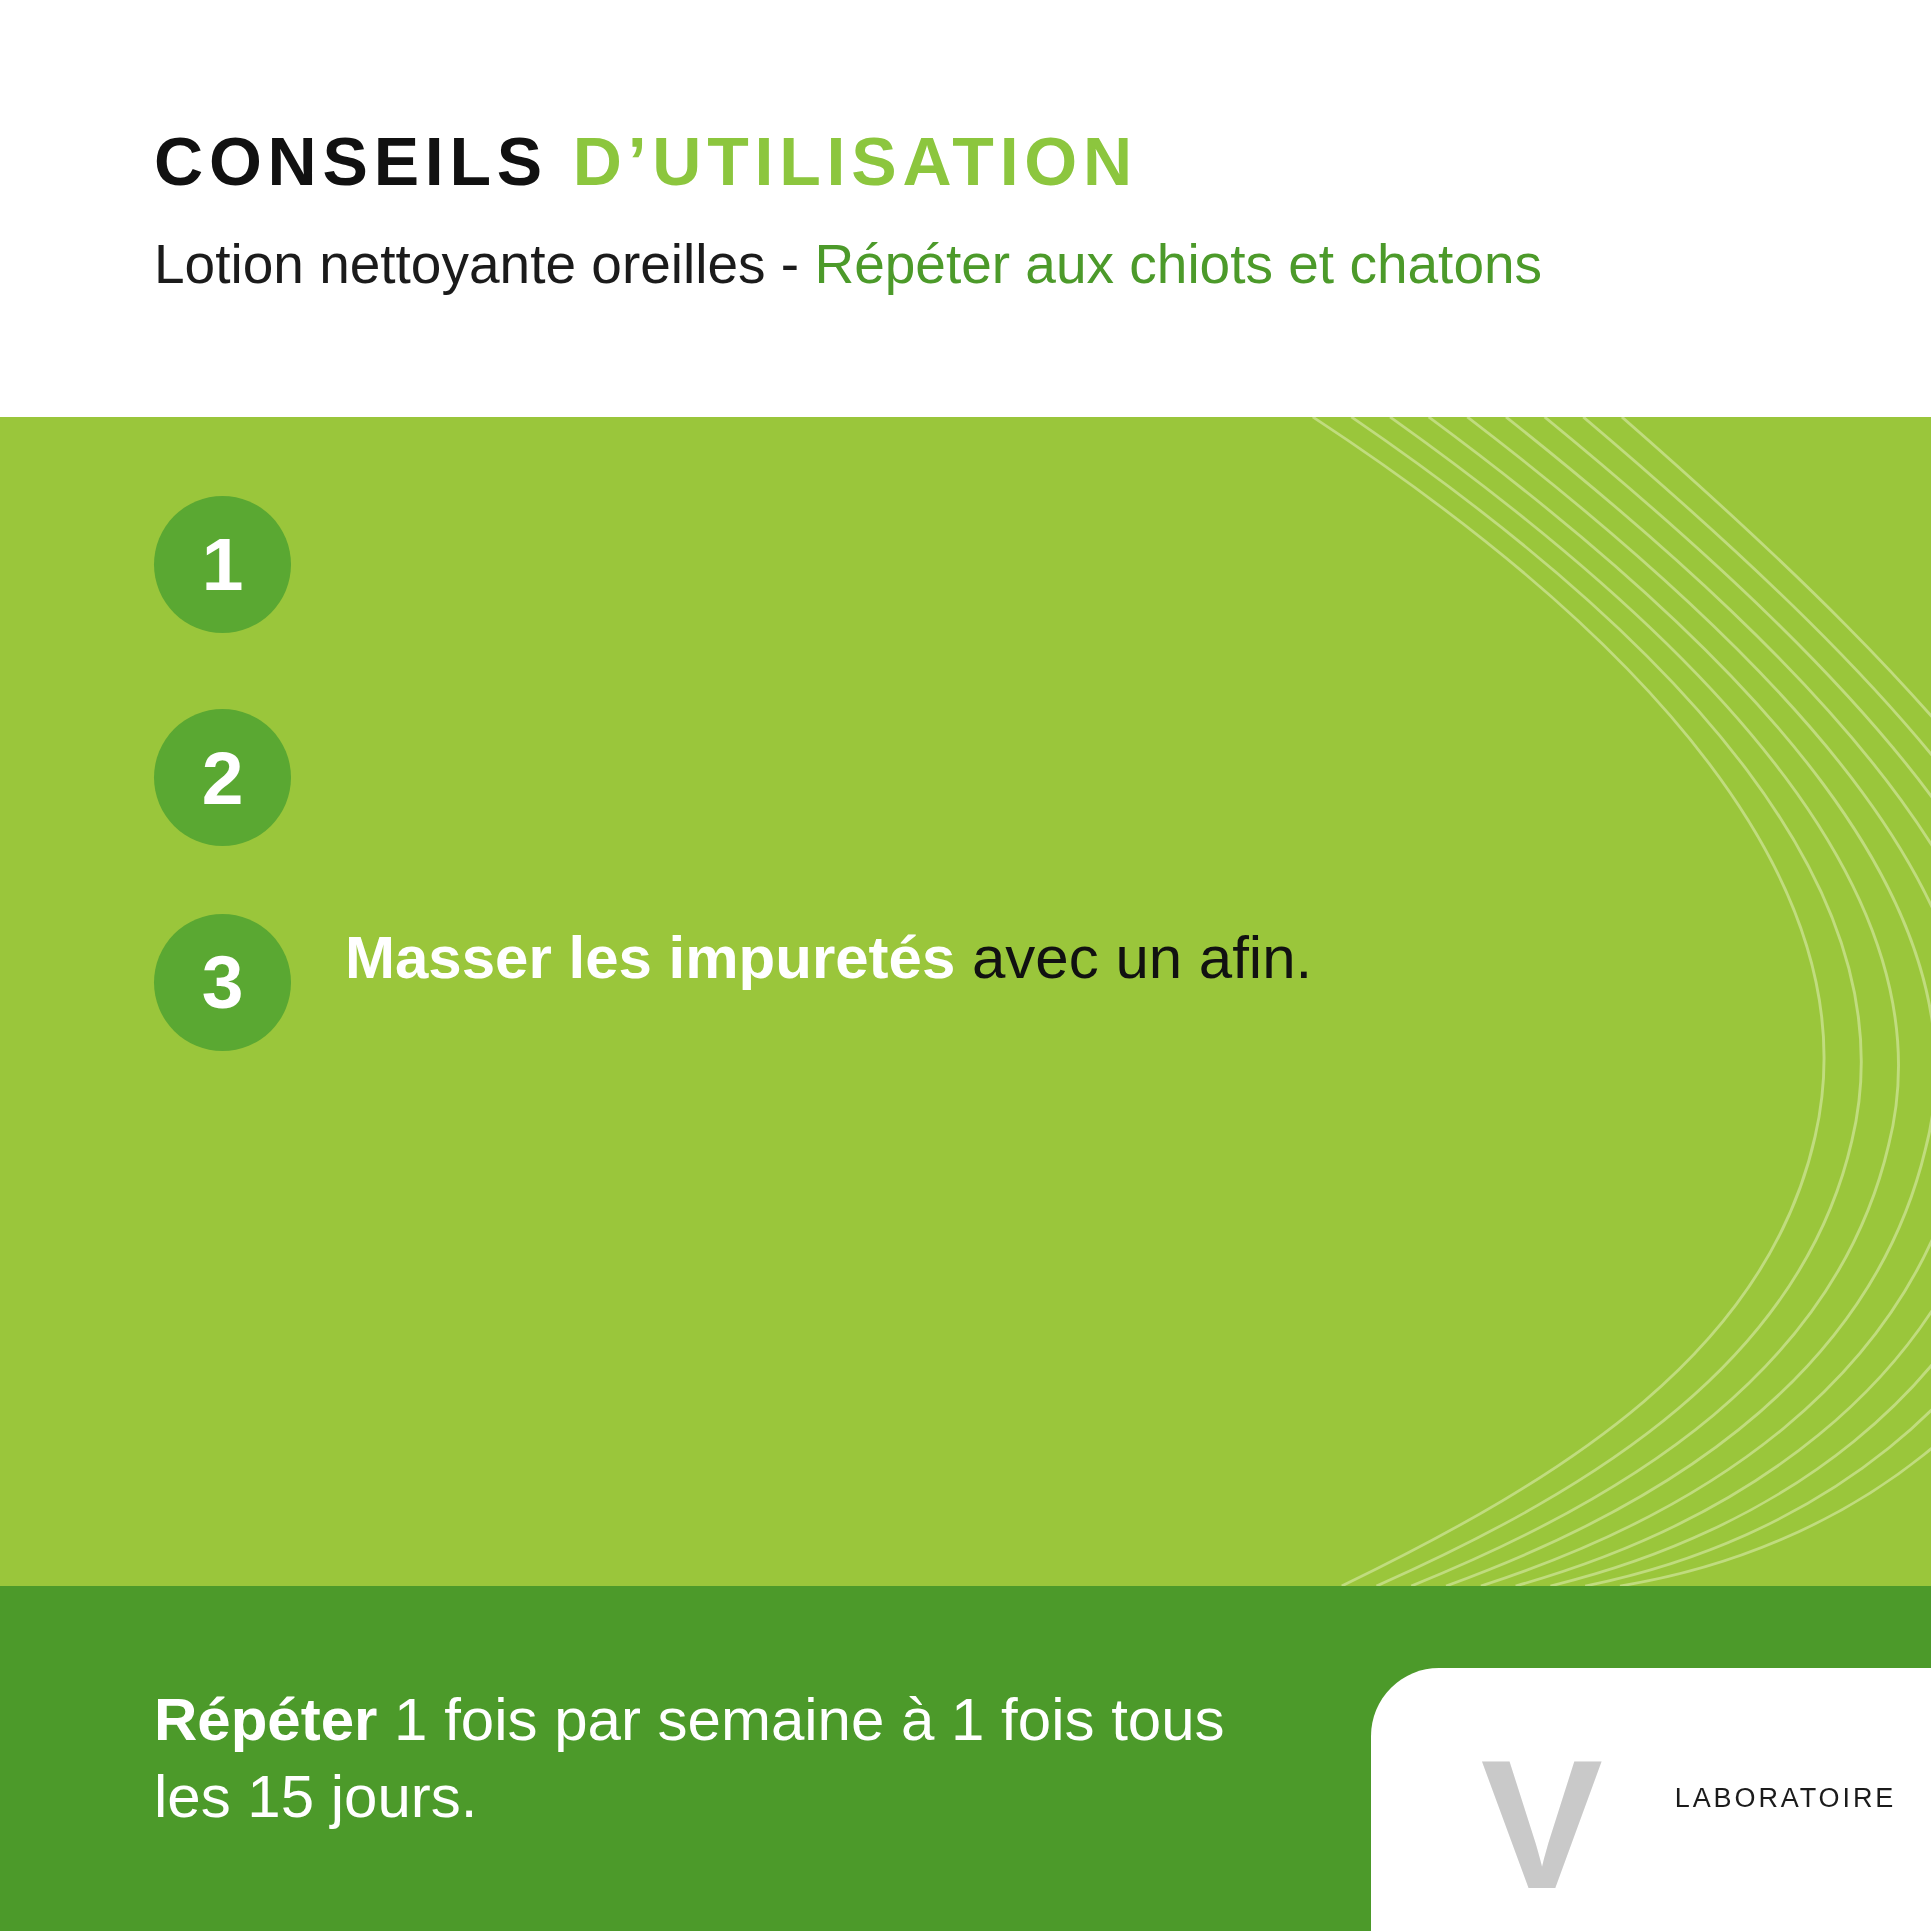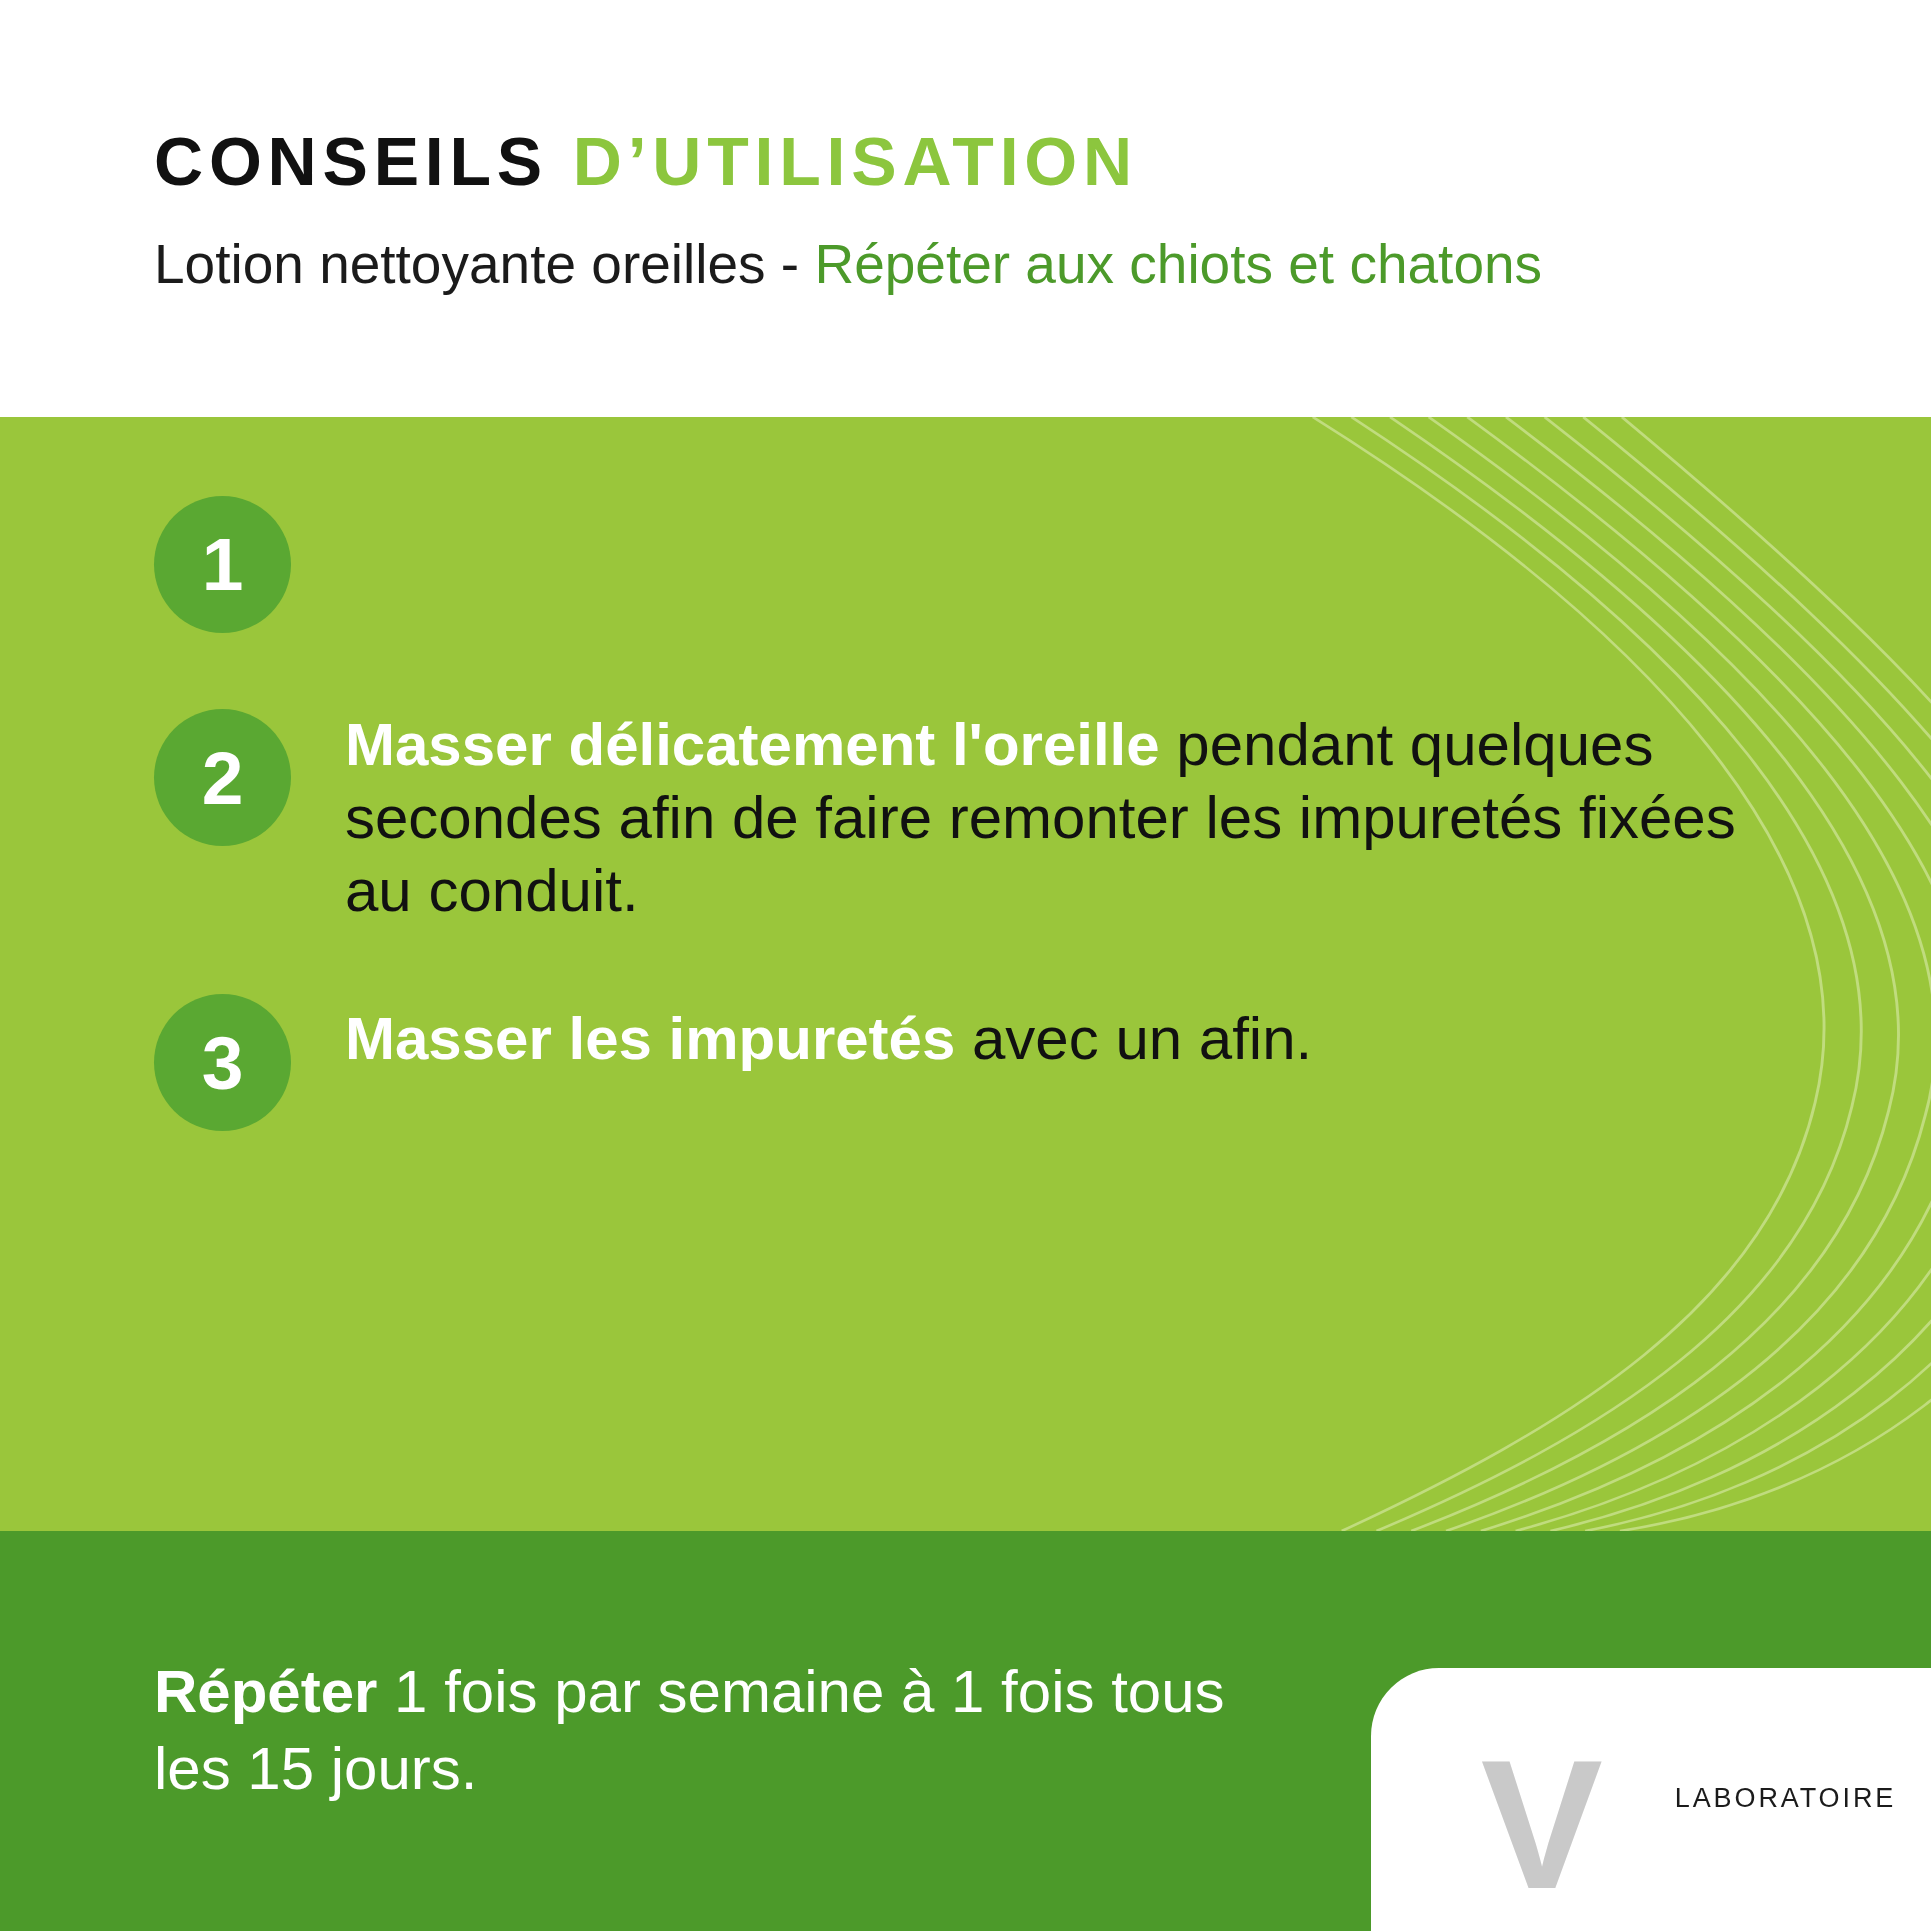--- a/index.html
+++ b/index.html
@@ -105,21 +105,21 @@
   .step-text .rest {
     color: #111111;
   }
   .step-2 .badge { margin-top: 1.9px; }
   .step-3 .badge { margin-top: -7.7px; }
 
   
   .footer {
     position: relative;
     background: #4c9a2a;
-    height: 400px;
+    height: 345px;
     flex: 0 0 auto;
     display: flex;
     align-items: center;
   }
   .footer-text {
     padding-left: 154px;
     color: #ffffff;
     font-family: "Liberation Sans Narrow", "Liberation Sans", sans-serif;
     font-size: 60px;
     line-height: 1.28;
@@ -211,24 +211,20 @@
     </svg>
 
     <div class="steps">
 
       <div class="step step-1">
         <div class="badge">1</div>
       </div>
 
       <div class="step step-2">
         <div class="badge">2</div>
-        <div class="step-text">
-          <span class="lead">Masser délicatement l'oreille</span>
-          <span class="rest">pendant quelques secondes afin de faire remonter les impuretés fixées au conduit.</span>
-        </div>
       </div>
 
       <div class="step step-3">
         <div class="badge">3</div>
         <div class="step-text">
           <span class="lead">Masser les impuretés</span>
           <span class="rest">avec un afin.</span>
         </div>
       </div>
 

